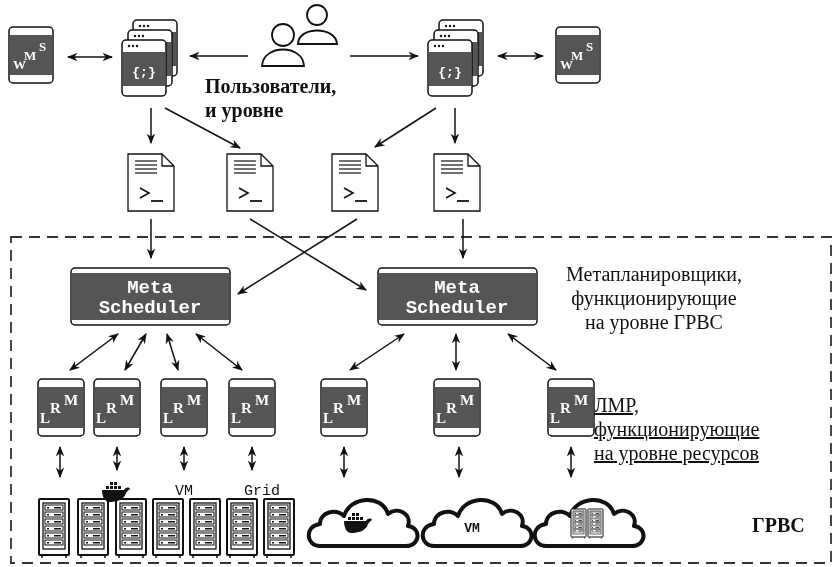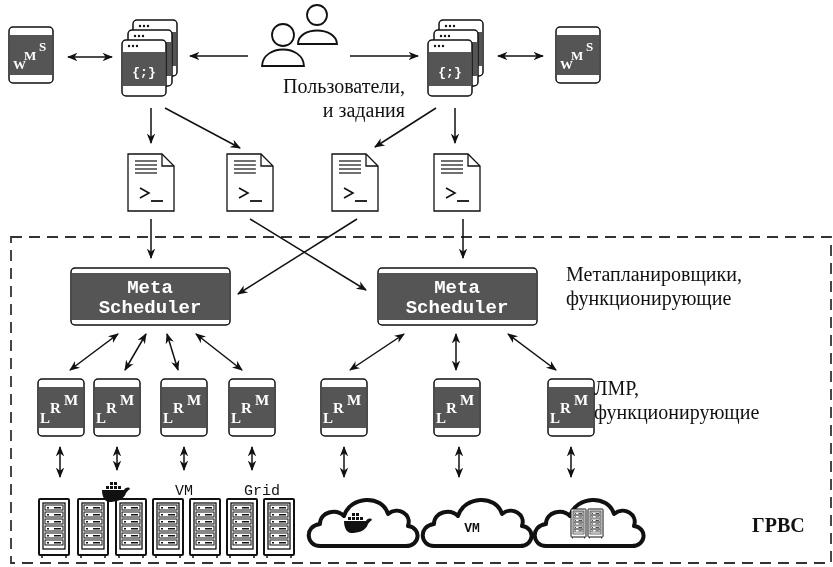--- a/index.html
+++ b/index.html
@@ -1,23 +1,23 @@
 <!DOCTYPE html>
 <html><head>
 <meta charset="utf-8">
 <style>
   html, body { margin:0; padding:0; background:#ffffff; }
   body { width:833px; height:567px; position:relative; overflow:hidden; font-family:"Liberation Serif", serif; color:#111; }
   svg#diagram { position:absolute; left:0; top:0; width:833px; height:567px; }
   .serif { font-family:"Liberation Serif", "DejaVu Serif", serif; fill:#111; }
   .mono { font-family:"Liberation Mono", "DejaVu Sans Mono", monospace; font-weight:bold; }
   .label { position:absolute; font-family:"Liberation Serif", serif; font-size:20px; line-height:24px; color:#111; white-space:nowrap; }
-  .users-label { left:205px; top:74px; width:200px; text-align:right; }
-  .meta-label { left:566px; top:262px; }
-  .lrm-label { left:594px; top:376px; }
+  .users-label { left:205px; top:74px; width:200px; text-align:left;font-weight:bold; }
+  .meta-label { left:566px; top:262px;text-align:center; }
+  .lrm-label { left:594px; top:393px;text-decoration:underline; }
   .grvs-label { left:752px; top:513px;font-weight:bold; }
 </style>
 </head>
 <body>
 
 <svg id="diagram" viewBox="0 0 833 567" xmlns="http://www.w3.org/2000/svg">
   <defs>
     <marker id="ah" viewBox="0 0 10 10" refX="9" refY="5" markerWidth="7" markerHeight="7" orient="auto-start-reverse">
       <path d="M0,1 L10,5 L0,9 L3,5 Z" fill="#111"></path>
     </marker>
@@ -279,26 +279,28 @@
     <use href="#cloud"></use>
     <g transform="translate(39,21) scale(0.5)">
       <use href="#rack" x="0" y="0"></use>
       <use href="#rack" x="34" y="0"></use>
     </g>
   </g>
 </svg>
 
 <div class="label users-label">
   <div>Пользователи,</div>
-  <div>и задания</div>
+  <div>и уровне</div>
 </div>
 
 <div class="label meta-label">
   <div>Метапланировщики,</div>
   <div>функционирующие</div>
+  <div>на уровне ГРВС</div>
 </div>
 
 <div class="label lrm-label">
   <div>ЛМР,</div>
   <div>функционирующие</div>
+  <div>на уровне ресурсов</div>
 </div>
 
 <div class="label grvs-label">ГРВС</div>
 
 </body></html>

